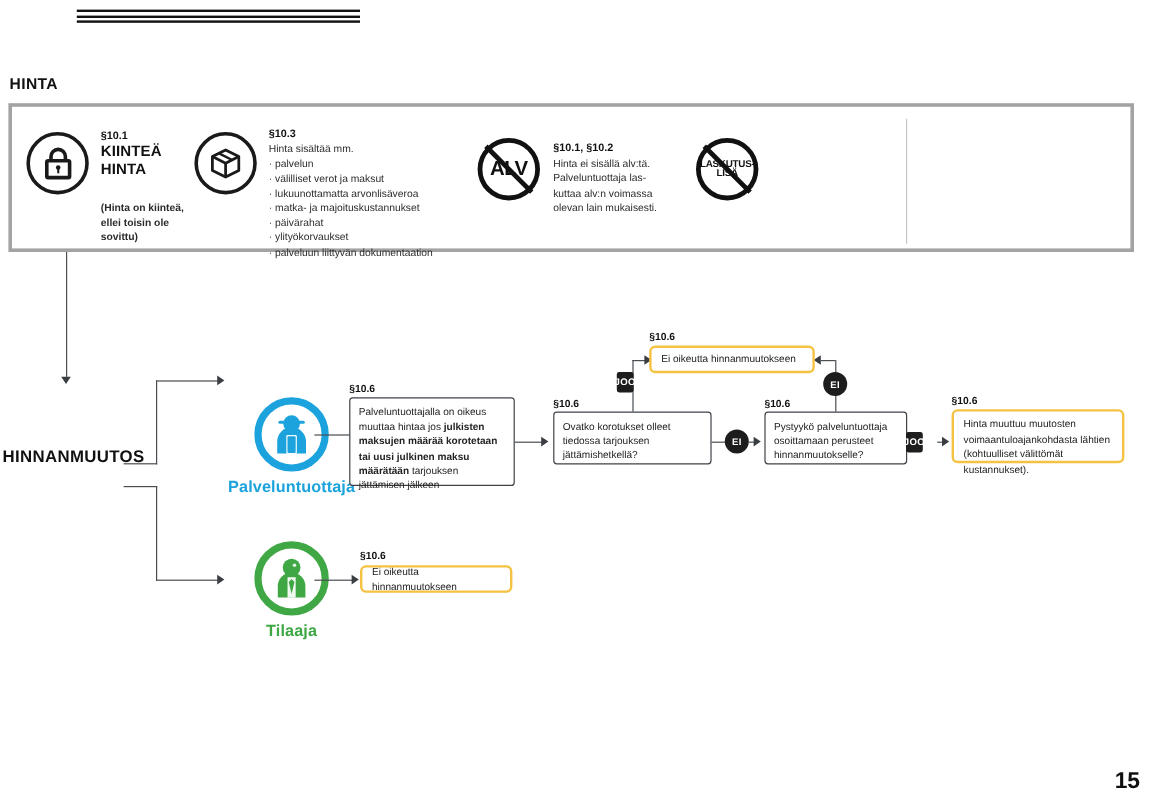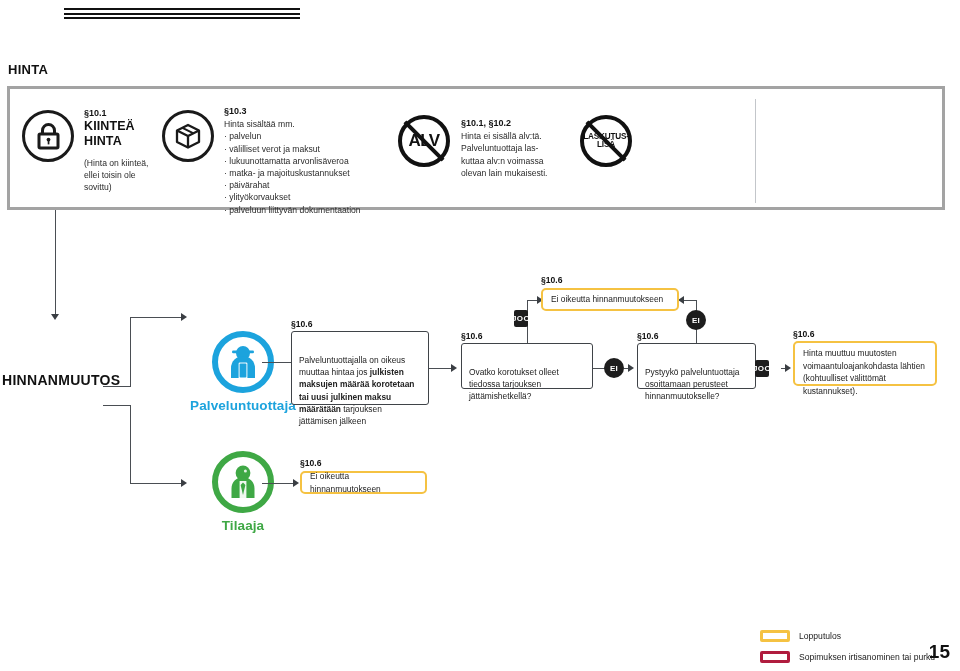--- a/index.html
+++ b/index.html
@@ -80,21 +80,21 @@
   .nosign .txt.big { font-size: 17px; letter-spacing: -.5px; }
   .nosign .txt.small { font-size: 8.2px; letter-spacing: -.2px; padding: 0 1px; }
 
   
   .flow { position: absolute; left: 0; top: 255px; width: 960px; height: 300px; }
 
   .node {
     position: absolute; background: #fff;
     border: 1px solid #3f4348; border-radius: 3px;
     font-size: 8.4px; line-height: 1.45; color: #222;
-    padding: 22px 7px;
+    padding: 5px 7px;
   }
   .node.plain { border-radius: 2px; }
   .node b { font-weight: bold; }
 
   .node-tag {
     position: absolute; font-size: 8.6px; font-weight: bold; color: #111;
   }
 
   .outcome {
     position: absolute; background: #fff;
@@ -174,21 +174,21 @@
             <path d="M7.5 12 V8.5 a6 6 0 0 1 12 0 V12" fill="none" stroke="#1a1a1a" stroke-width="3"></path>
             <rect x="4" y="12" width="19" height="14" rx="1.2" fill="none" stroke="#1a1a1a" stroke-width="3"></rect>
             <circle cx="13.5" cy="17.6" r="1.9" fill="#1a1a1a"></circle>
             <rect x="12.7" y="18" width="1.7" height="4.4" fill="#1a1a1a"></rect>
           </svg>
         </div>
         <div style="margin-left:10px; padding-top:2px;">
           <div class="blk-title">§10.1</div>
           <div class="blk-big" style="white-space:pre-line;">KIINTEÄ
 HINTA</div>
-          <div class="blk-body" style="margin-top:8px;">
+          <div class="blk-body" style="margin-top:18px;font-weight:bold;">
             <span class="li">(Hinta on kiinteä,</span>
             <span class="li">ellei toisin ole</span>
             <span class="li">sovittu)</span>
           </div>
         </div>
       </div>
 
       <div class="hcol" style="left:152px; top:16px; width:250px;">
         <div class="circ sz" style="margin-top:5px;">
           <svg width="28" height="28" viewBox="0 0 28 28" aria-hidden="true">
@@ -340,26 +340,16 @@
 
     <div class="ln lnh" style="left:262px; top:228px; width:33px;"></div>
     <div class="arw r" style="left:293px; top:224px;"></div>
 
     <div class="node-tag" style="left:300px; top:203px;">§10.6</div>
     <div class="outcome" style="left:300px; top:216px; width:127px; height:23px; display:flex; align-items:center;">
       <span>Ei oikeutta hinnanmuutokseen</span>
     </div>
   </div>
 
-  <div class="legend">
-    <div class="legend-row">
-      <div class="swatch sw-yellow"></div>
-      <div class="legend-text">Lopputulos</div>
-    </div>
-    <div class="legend-row">
-      <div class="swatch sw-red"></div>
-      <div class="legend-text">Sopimuksen irtisanominen tai purku</div>
-    </div>
-  </div>
 
   <div class="pageno">15</div>
 
 </div>
 
 </body></html>

